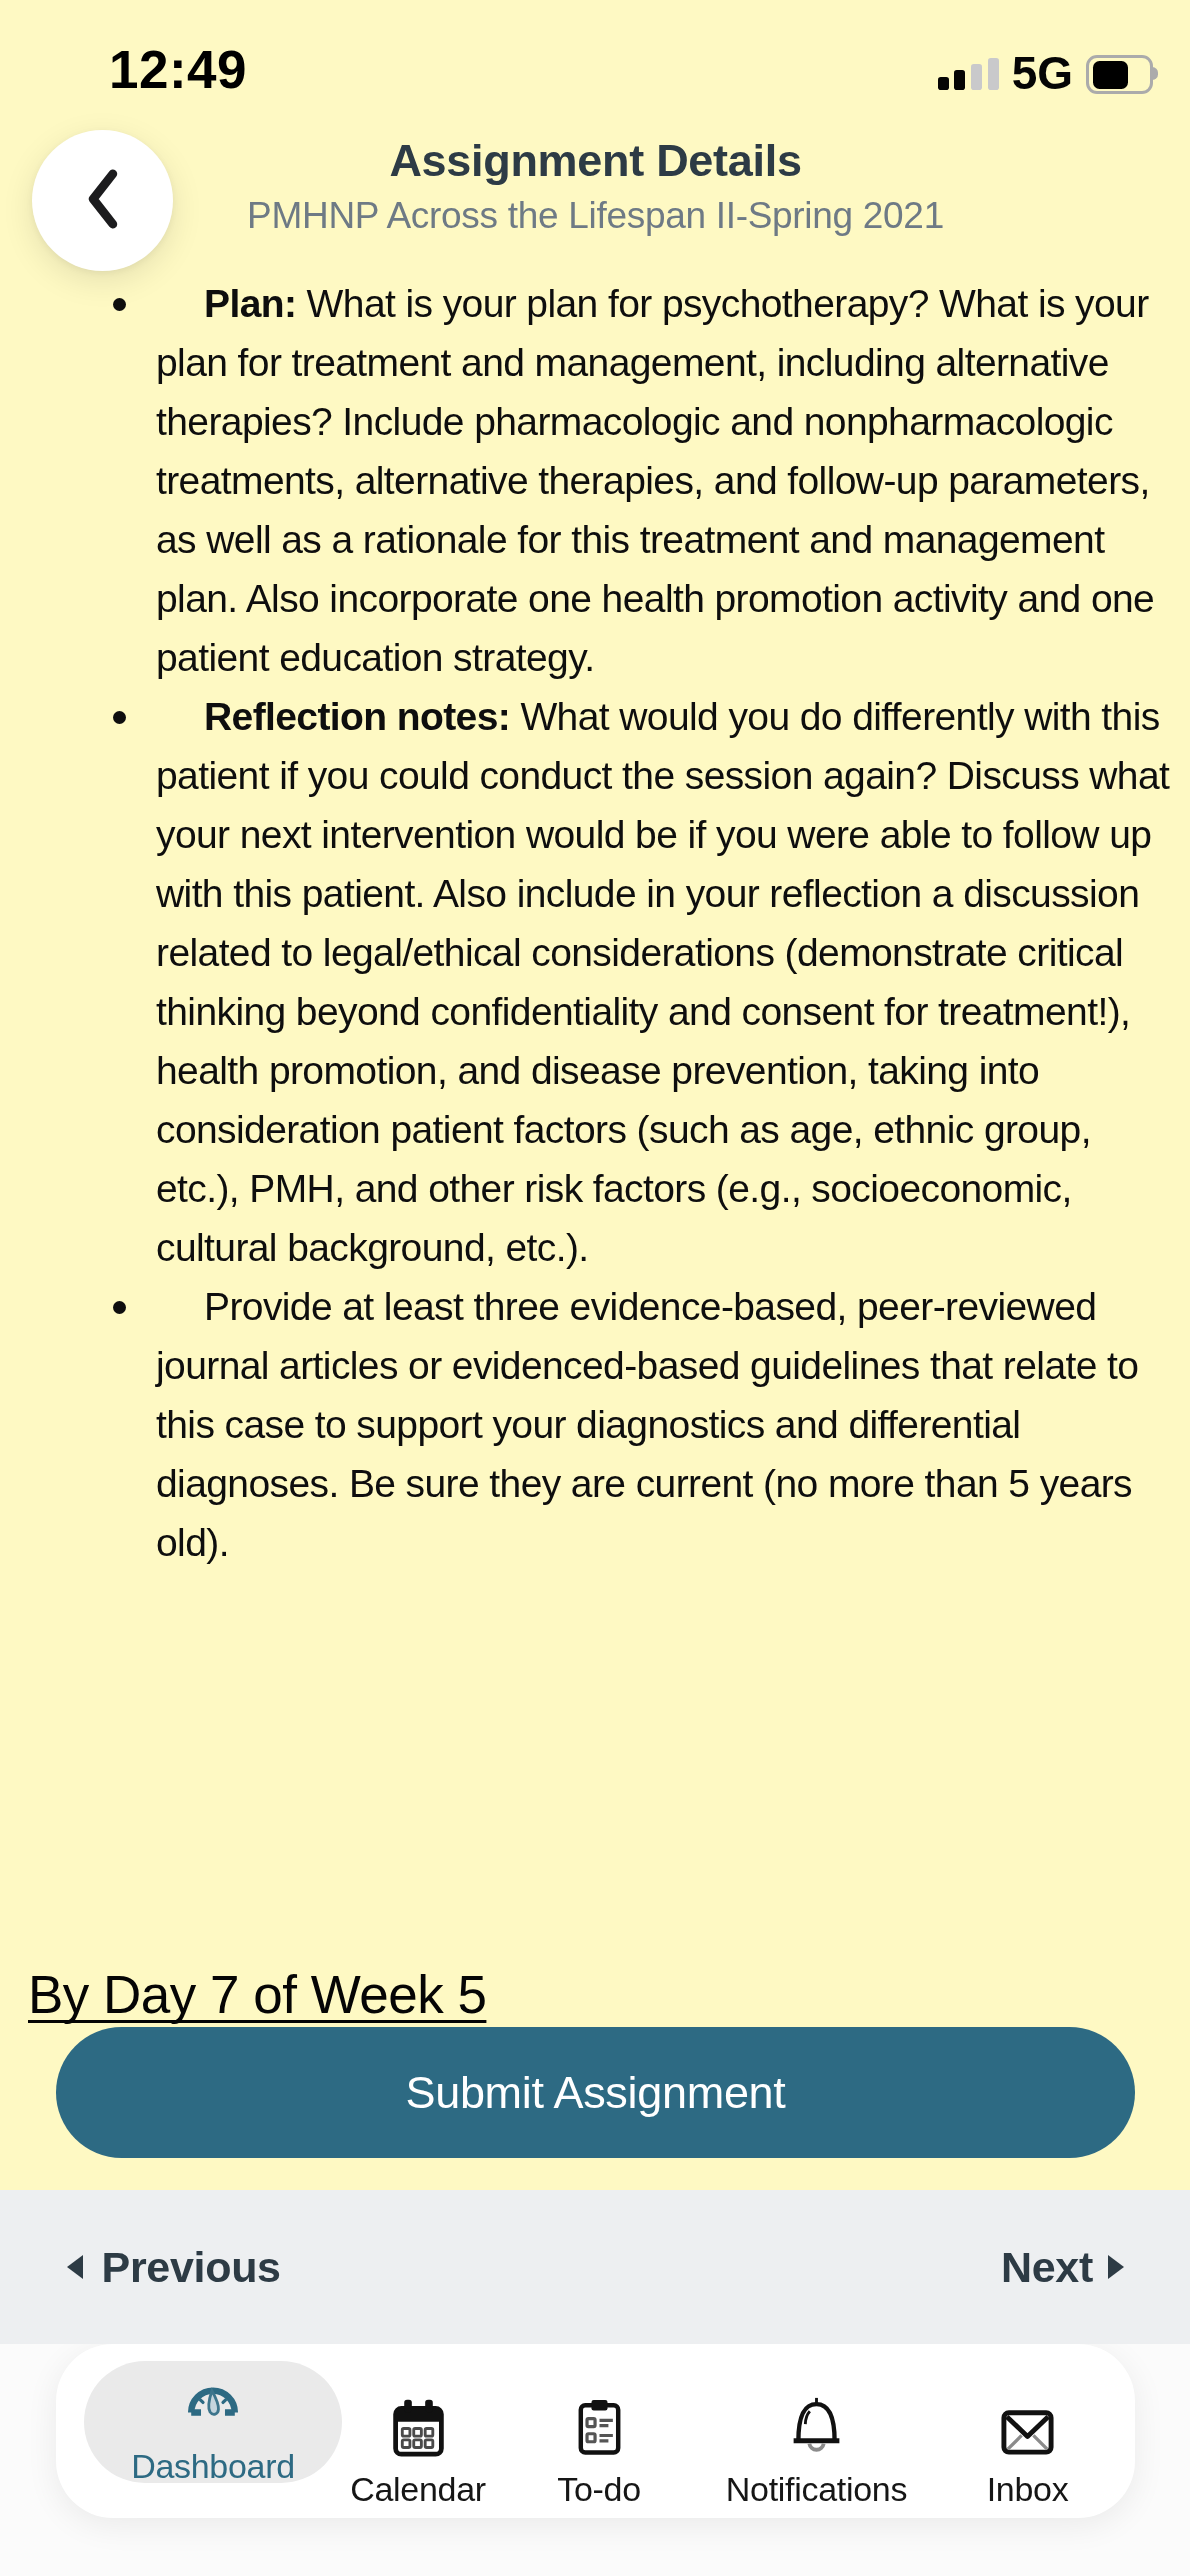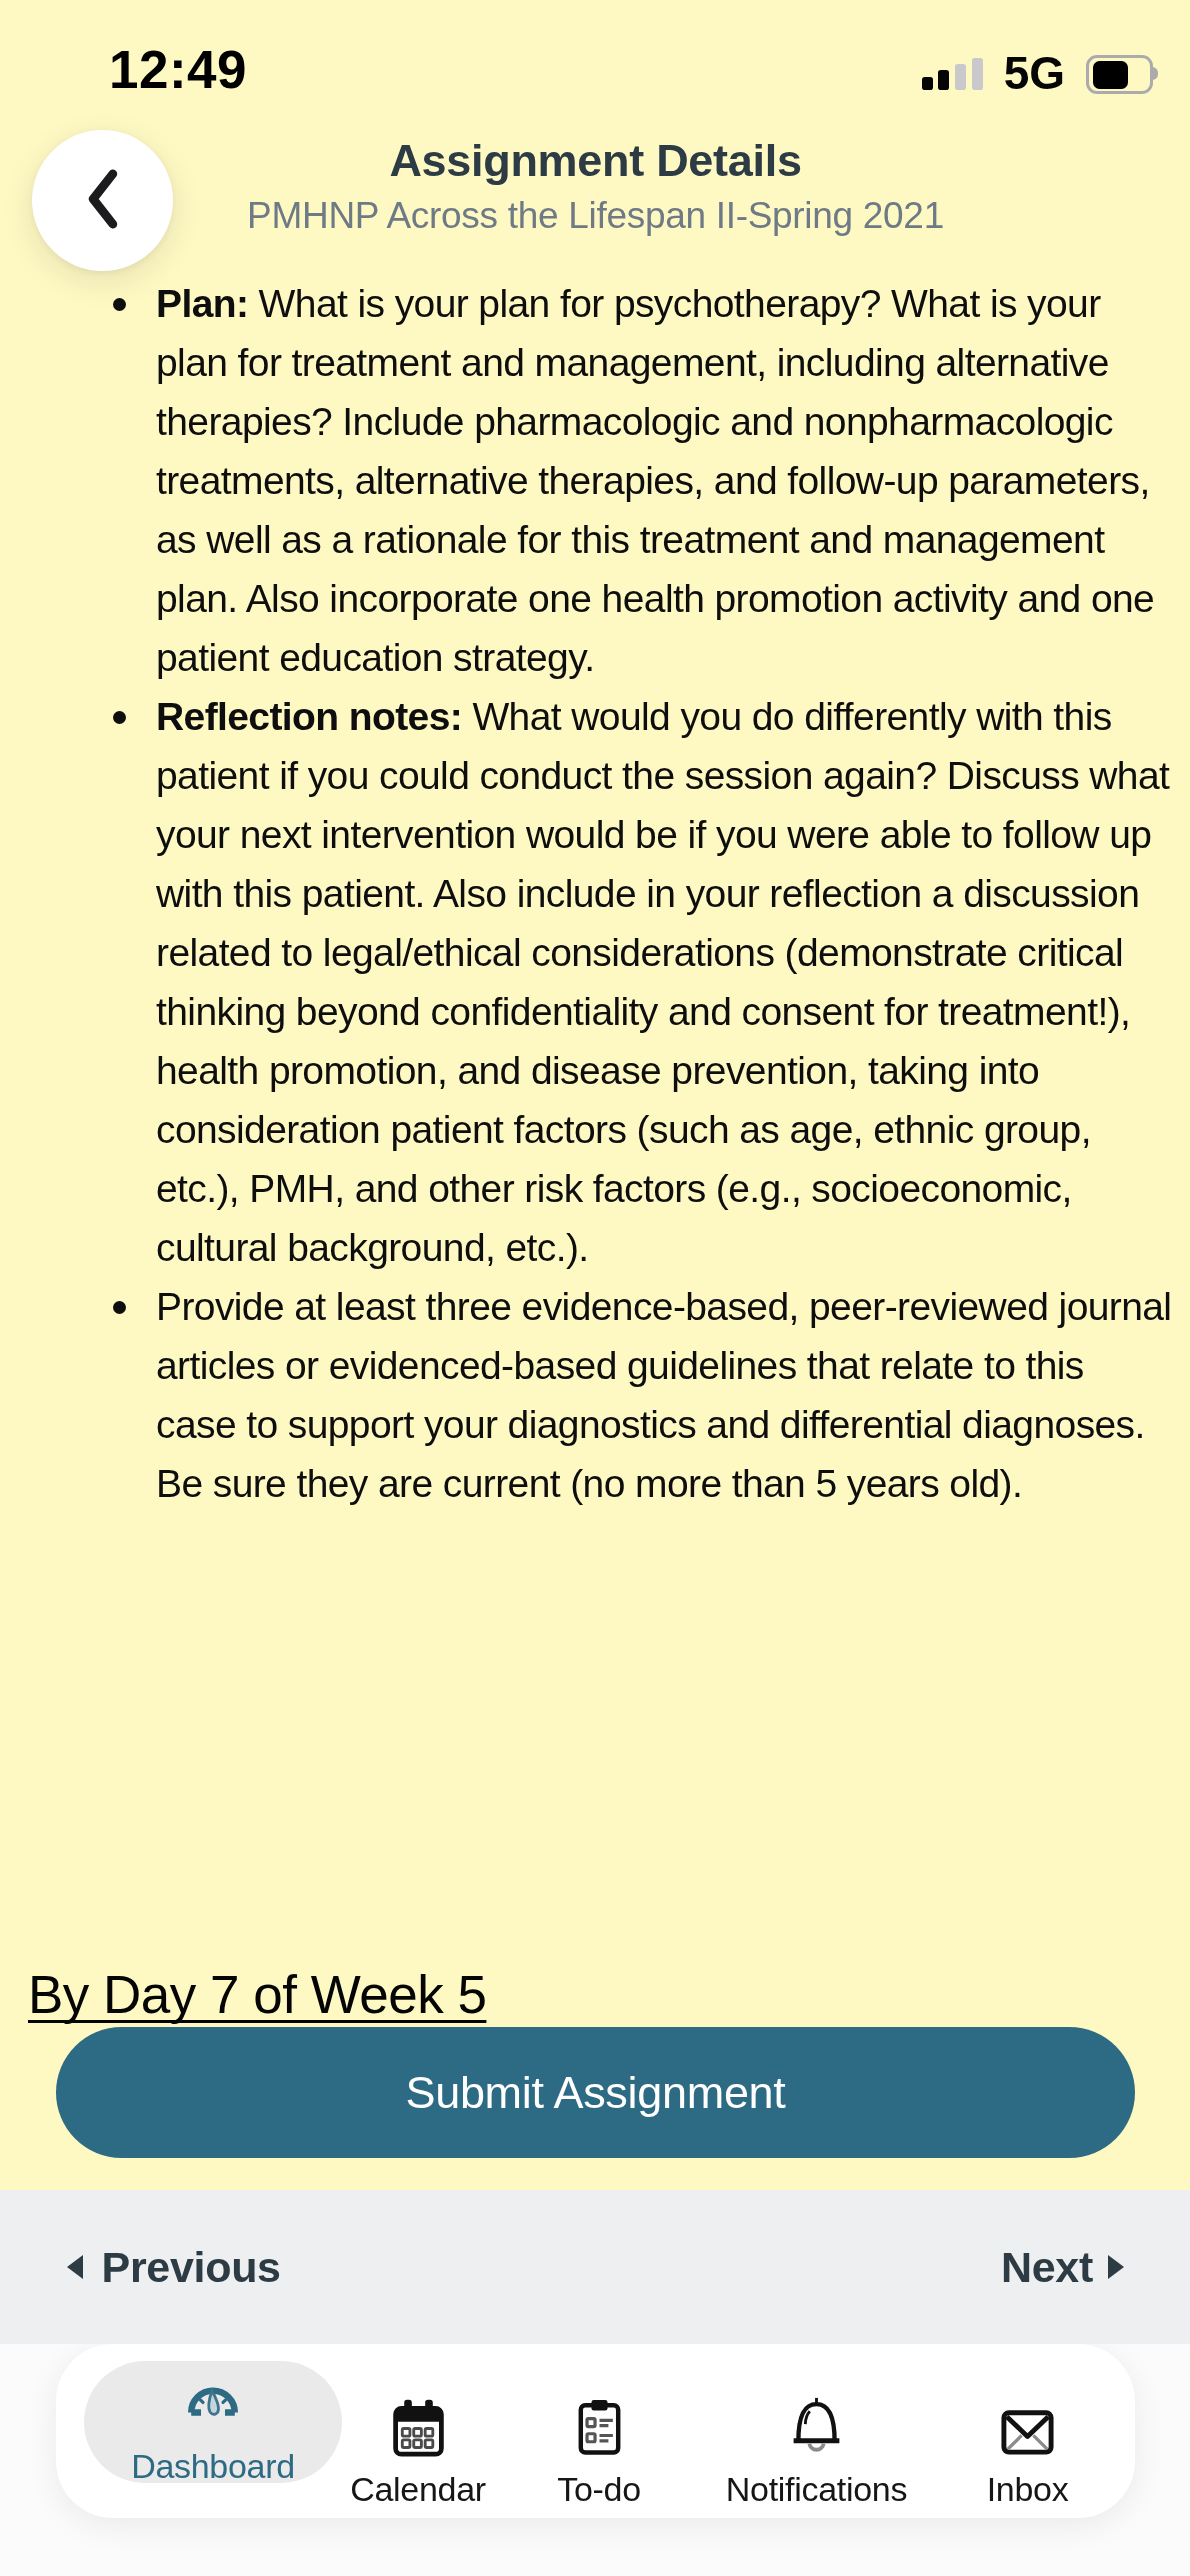--- a/index.html
+++ b/index.html
@@ -2,21 +2,21 @@
 <html style="font-size:15px"><head>
 <meta charset="utf-8">
 <style>
   html,body{margin:0;padding:0;}
   body{font-family:"Liberation Sans", sans-serif; background:#ffffff;}
   .screen{position:relative;width:1191px;height:2576px;background:#fef9c3;overflow:hidden;}
 
   
   .status-bar{position:absolute;top:26px;left:0;width:1191px;height:74px;}
   .status-time{position:absolute;left:109px;top:13px;font-size:53px;font-weight:700;color:#000;letter-spacing:0.5px;}
-  .status-right{position:absolute;right:33px;top:20.4px;display:flex;align-items:center;gap:21px;}
+  .status-right{position:absolute;right:33px;top:20.4px;display:flex;align-items:center;gap:13px;}
   .signal{display:flex;align-items:flex-end;gap:5.6px;height:33px;}
   .signal span{width:11px;border-radius:2.8px;display:block;}
   .sig1{height:13px;background:#050505;}
   .sig2{height:19.5px;background:#050505;}
   .sig3{height:26px;background:#C9C9CB;}
   .sig4{height:32px;background:#C9C9CB;}
   .net-label{font-size:46px;font-weight:600;color:#050505;}
   .battery{position:relative;width:72px;height:37px;}
   .battery .shell{position:absolute;left:0;top:0;width:61px;height:33px;border:3.7px solid #ABABAB;border-radius:11px;}
   .battery .fill{position:absolute;left:6.5px;top:6.5px;width:35px;height:28px;background:#000;border-radius:6.5px;}
@@ -26,21 +26,21 @@
   .back-btn{position:absolute;left:32px;top:130px;width:141px;height:141px;border-radius:50%;background:#ffffff;
             box-shadow:0 9.3px 32px rgba(0,0,0,0.10), 0 1.9px 7.4px rgba(0,0,0,0.05);display:flex;align-items:center;justify-content:center;}
   .page-title{position:absolute;left:0;top:135px;width:1191px;text-align:center;font-size:45px;font-weight:700;color:#2D3B45;letter-spacing:-0.3px;}
   .page-subtitle{position:absolute;left:0;top:195px;width:1191px;text-align:center;font-size:37px;font-weight:400;color:#6E7A85;letter-spacing:-0.3px;}
 
   
   .assignment-desc{position:absolute;left:104px;top:274px;width:1068px;}
   ul.bullets{list-style:none;margin:0;padding:0 0 0 52px;}
   ul.bullets li{position:relative;font-size:39px;line-height:59px;letter-spacing:-0.6px;color:#0E0E0E;}
   ul.bullets li::before{content:'';position:absolute;left:-43px;top:24px;width:13px;height:13px;border-radius:50%;background:#0E0E0E;}
-  ul.bullets .b{font-weight:700;}
+  ul.bullets .b{font-weight:700;margin-left:48px;}
 
   .due-heading{position:absolute;left:28px;top:1964px;font-size:53px;font-weight:400;color:#050505;letter-spacing:-0.5px;
                text-decoration:underline;text-decoration-thickness:2.8px;text-underline-offset:7.4px;text-decoration-skip-ink:none;z-index:1;}
 
   
   .submit-btn{position:absolute;left:56px;top:2027px;width:1079px;height:131px;border-radius:66px;background:#2D6A83;z-index:2;
               display:flex;align-items:center;justify-content:center;border:none;}
   .submit-btn span{color:#ffffff;font-size:45px;font-weight:400;letter-spacing:-0.3px;}
 
   

